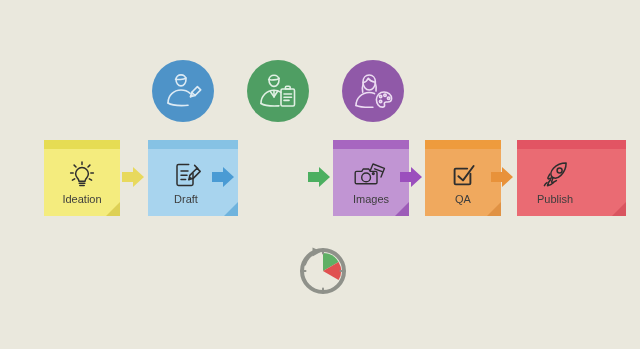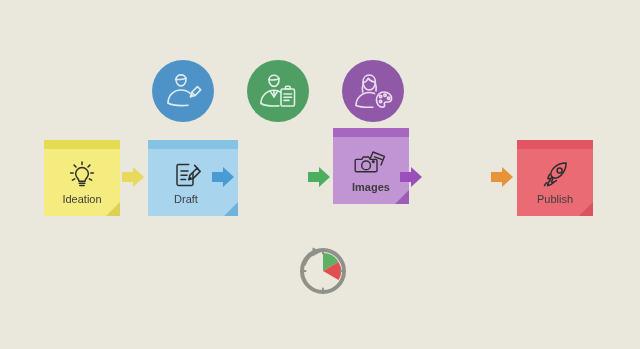--- a/index.html
+++ b/index.html
@@ -199,42 +199,58 @@
             <path d="M24.6 7.4 l3.2,3.2"></path>
           </g>
         </svg>
       </div>
       <div class="card-label">Draft</div>
     </div>
     <div class="card-fold" style="border-color: transparent transparent rgb(111, 179, 221);"></div>
   </div>
 
 
-  <div class="stage-card" id="stage-3" style="left: 333px; top: 128px; font-weight: bold;">
+  <div class="stage-card" id="stage-3" style="left: 333px; top: 140px;">
     <div class="card-top" style="background: rgb(167, 102, 192);"></div>
     <div class="card-body" style="background: rgb(193, 149, 211);"></div>
     <div class="card-inner">
       <div class="card-icon">
         <svg width="34" height="32" viewBox="0 0 34 32">
           <g fill="none" stroke="#2e2e2e" stroke-width="1.4" stroke-linecap="round" stroke-linejoin="round">
             <path d="M16.4 12.2 l2.6,-6.2 l11.4,4.4 l-3.4,8.6"></path>
             <path d="M20.6 10.8 l7.6,2.9"></path>
             <path d="M2.6 13.4 l5.2,0 l1.4,-2.4 l5.6,0 l1.4,2.4 l5.4,0 c0.8,0 1.4,0.6 1.4,1.4 l0,9.6 c0,0.8 -0.6,1.4 -1.4,1.4 l-19,0 c-0.8,0 -1.4,-0.6 -1.4,-1.4 l0,-9.6 c0,-0.8 0.6,-1.4 1.4,-1.4 z"></path>
             <circle cx="12.1" cy="19.4" r="4.4"></circle>
             <circle cx="19.3" cy="15.6" r="0.9"></circle>
           </g>
         </svg>
       </div>
       <div class="card-label">Images</div>
     </div>
     <div class="card-fold" style="border-color: transparent transparent rgb(157, 92, 184);"></div>
   </div>
 
-
-  <div class="stage-card" id="stage-5" style="left: 517px; top: 140px;">
+  <div class="stage-card" id="stage-4" style="left: 425px; top: 140px;">
+    <div class="card-top" style="background: rgb(238, 155, 61);"></div>
+    <div class="card-body" style="background: rgb(240, 169, 94);"></div>
+    <div class="card-inner">
+      <div class="card-icon">
+        <svg width="32" height="32" viewBox="0 0 32 32">
+          <g fill="none" stroke="#2e2e2e" stroke-width="1.9" stroke-linecap="round" stroke-linejoin="round">
+            <path d="M23.4 15.6 l0,9.6 c0,0.7 -0.6,1.2 -1.2,1.2 l-13.4,0 c-0.7,0 -1.2,-0.6 -1.2,-1.2 l0,-13.4 c0,-0.7 0.6,-1.2 1.2,-1.2 l11.4,0"></path>
+            <path d="M11.4 18.2 l4.6,4.2 l10.6,-14.4"></path>
+          </g>
+        </svg>
+      </div>
+      <div class="card-label">QA</div>
+    </div>
+    <div class="card-fold" style="border-color: transparent transparent rgb(224, 146, 68);"></div>
+  </div>
+
+  <div class="stage-card" id="stage-5" style="left: 517px; top: 140px; padding-left: 33px;">
     <div class="card-top" style="background: rgb(226, 84, 99);"></div>
     <div class="card-body" style="background: rgb(234, 107, 115);"></div>
     <div class="card-inner">
       <div class="card-icon">
         <svg width="32" height="32" viewBox="0 0 32 32">
           <g fill="none" stroke="#2e2e2e" stroke-width="1.5" stroke-linecap="round" stroke-linejoin="round">
             <path d="M13.6 19.8 c-2.6,-2.6 -2.1,-6.5 0.9,-9.6 c3,-3.1 8.4,-5.2 12.6,-5.2 c0,4.2 -2.1,9.4 -5.2,12.4 c-3.1,3 -6.7,3.6 -9.3,1.1 z"></path>
             <circle cx="20.6" cy="12.4" r="2.5"></circle>
             <path d="M13.4 19.6 l-3.3,1.2 c-0.9,0.3 -1.5,-0.5 -1.1,-1.3 l1.8,-3.4"></path>
             <path d="M13.9 20.1 l-1.2,3.3 c-0.3,0.9 0.6,1.5 1.3,1.1 l3.4,-1.9"></path>

